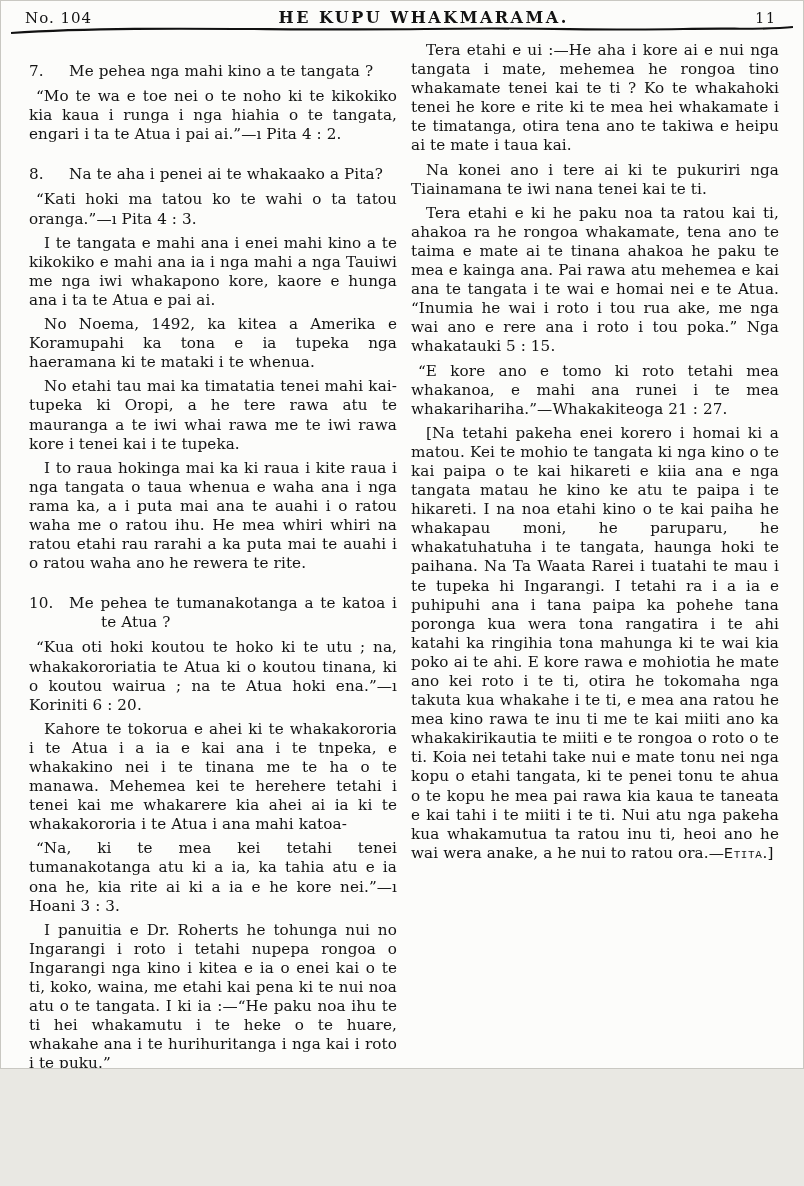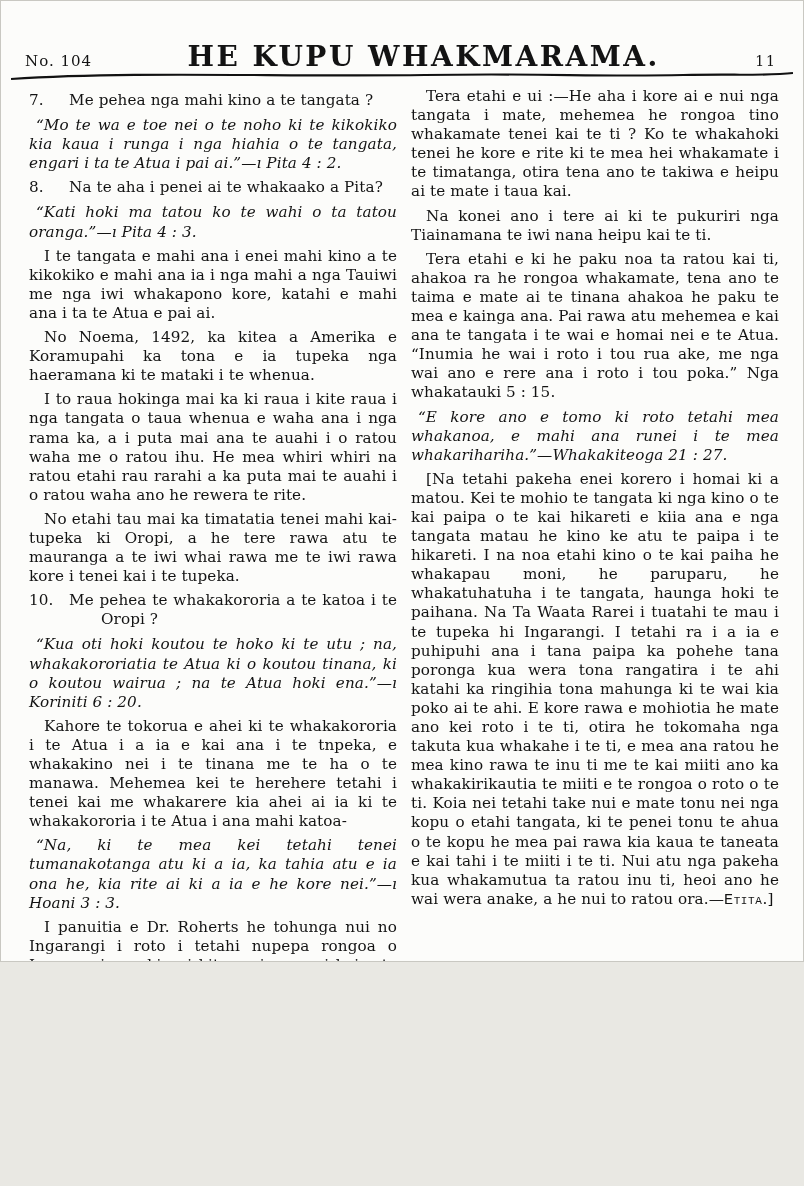--- a/index.html
+++ b/index.html
@@ -1,56 +1,56 @@
 <!DOCTYPE html>
 <html><head>
 <meta charset="utf-8">
 <style>
   html,body { margin:0; padding:0; background:#e9e8e3; }
   .page {
     position:relative;
-    width:804px; height:962px;
+    width:804px; height:1069px;
     margin:0 auto;
     background:#fcfcfa;
     color:#131313;
     font-family:"DejaVu Serif", serif;
     overflow:hidden;
     box-sizing:border-box;
     border:1px solid #c9c8c2;
   }
   
   .header {
     display:flex; justify-content:space-between; align-items:baseline;
     padding:7px 26px 0 24px;
   }
   .issue { font-size:15px; letter-spacing:1px; white-space:nowrap; }
-  .title { font-size:28px; font-weight:bold; letter-spacing:2.5px; white-space:nowrap;margin-top:32px; }
+  .title { font-size:16px; font-weight:bold; letter-spacing:2.5px; white-space:nowrap; }
   .pageno { font-size:14px; letter-spacing:2px; white-space:nowrap; }
   .rule-wrap { padding:0 10px; margin-top:-4px; }
   .rule-wrap svg { display:block; width:100%; height:12px; }
   
   .columns {
     display:flex; gap:14px;
     padding:6px 24px 0 28px;
     box-sizing:border-box;
   }
   .col {
     width:50%;
     font-size:15.2px;
     line-height:19.1px;
     text-align:justify;
     letter-spacing:0.1px;
   }
   .block { margin:0 0 5px 0; }
   .para   { text-indent:15px; }
-  .quote  { text-indent:7px;font-style:italic; }
+  .quote  { text-indent:7px; }
   .editor { text-indent:15px; }
   .question {
     padding-left:72px; text-indent:-72px;
-    margin-top:4px; margin-bottom:6px;
+    margin-top:21px; margin-bottom:6px;
   }
   .qnum { display:inline-block; width:40px; text-indent:0; }
   .sig { font-variant:small-caps; letter-spacing:0.6px;font-family:Liberation Mono, monospace; }
   
   .ornaments { position:absolute; left:0; top:0; width:804px; height:1186px; pointer-events:none; }
   .bird { position:absolute; width:64px; height:42px; }
   .bird svg { width:100%; height:100%; fill:#0b0b0b; }
   .b1 { left:413px; top:1124px; }
   .b2 { left:481px; top:1086px; }
   .b3 { left:565px; top:1123px; }
@@ -73,34 +73,34 @@
       <path d="M0 10 C 120 2, 260 8, 400 6 C 520 4, 560 8, 650 6 C 700 5, 730 7, 756 4" stroke="#111" stroke-width="2.2" fill="none"></path>
     </svg>
   </div>
 
   <div class="columns">
     <div class="col" id="col-left">
         <p class="block question"><span class="qnum">7.</span><span>Me pehea nga mahi kino a te tangata ?</span></p>
         <p class="block quote"><span>“Mo te wa e toe nei o te noho ki te kikokiko kia kaua i runga i nga hiahia o te tangata, engari i ta te Atua i pai ai.”—ı Pita 4 : 2.</span></p>
         <p class="block question"><span class="qnum">8.</span><span>Na te aha i penei ai te whakaako a Pita?</span></p>
         <p class="block quote"><span>“Kati hoki ma tatou ko te wahi o ta tatou oranga.”—ı Pita 4 : 3.</span></p>
-        <p class="block para"><span>I te tangata e mahi ana i enei mahi kino a te kikokiko e mahi ana ia i nga mahi a nga Tauiwi me nga iwi whakapono kore, katahi e mahi ana i ta te Atua e pai ai.</span></p>
+        <p class="block para"><span>I te tangata e mahi ana i enei mahi kino a te kikokiko e mahi ana ia i nga mahi a nga Tauiwi me nga iwi whakapono kore, kaore e hunga ana i ta te Atua e pai ai.</span></p>
         <p class="block para"><span>No Noema, 1492, ka kitea a Amerika e Koramupahi ka tona e ia tupeka nga haeramana ki te mataki i te whenua.</span></p>
+        <p class="block para"><span>No etahi tau mai ka timatatia tenei mahi kai-tupeka ki Oropi, a he tere rawa atu te mauranga a te iwi whai rawa me te iwi rawa kore i tenei kai i te tupeka.</span></p>
         <p class="block para"><span>I to raua hokinga mai ka ki raua i kite raua i nga tangata o taua whenua e waha ana i nga rama ka, a i puta mai ana te auahi i o ratou waha me o ratou ihu. He mea whiri whiri na ratou etahi rau rarahi a ka puta mai te auahi i o ratou waha ano he rewera te rite.</span></p>
-        <p class="block para"><span>No etahi tau mai ka timatatia tenei mahi kai-tupeka ki Oropi, a he tere rawa atu te mauranga a te iwi whai rawa me te iwi rawa kore i tenei kai i te tupeka.</span></p>
-        <p class="block question"><span class="qnum">10.</span><span>Me pehea te whakakororia a te katoa i te Oropi ?</span></p>
+        <p class="block question"><span class="qnum">10.</span><span>Me pehea te tumanakotanga a te katoa i te Atua ?</span></p>
         <p class="block quote"><span>“Kua oti hoki koutou te hoko ki te utu ; na, whakakororiatia te Atua ki o koutou tinana, ki o koutou wairua ; na te Atua hoki ena.”—ı Koriniti 6 : 20.</span></p>
         <p class="block para"><span>Kahore te tokorua e ahei ki te whakakororia i te Atua i a ia e kai ana i te tnpeka, e whakakino nei i te tinana me te ha o te manawa. Mehemea kei te herehere tetahi i tenei kai me whakarere kia ahei ai ia ki te whakakororia i te Atua i ana mahi katoa-</span></p>
         <p class="block quote"><span>“Na, ki te mea kei tetahi tenei tumanakotanga atu ki a ia, ka tahia atu e ia ona he, kia rite ai ki a ia e he kore nei.”—ı Hoani 3 : 3.</span></p>
         <p class="block para"><span>I panuitia e Dr. Roherts he tohunga nui no Ingarangi i roto i tetahi nupepa rongoa o Ingarangi nga kino i kitea e ia o enei kai o te ti, koko, waina, me etahi kai pena ki te nui noa atu o te tangata. I ki ia :—“He paku noa ihu te ti hei whakamutu i te heke o te huare, whakahe ana i te hurihuritanga i nga kai i roto i te puku.”</span></p>
         <p class="block para"><span>Ko ta takuta Kellog korero tenei mo te ti : “E rua nga wahi kino o te ti, he theine he tanning. He rongoa whakamate kaha rawa atu te theine, ka mate i te theine o te pauna ti kotahi nga poraka kotahi tekau ma rima rau me nga poti e wha tekau.</span></p>
       </div>
     <div class="col" id="col-right">
         <p class="block para"><span>Tera etahi e ui :—He aha i kore ai e nui nga tangata i mate, mehemea he rongoa tino whakamate tenei kai te ti ? Ko te whakahoki tenei he kore e rite ki te mea hei whakamate i te timatanga, otira tena ano te takiwa e heipu ai te mate i taua kai.</span></p>
-        <p class="block para"><span>Na konei ano i tere ai ki te pukuriri nga Tiainamana te iwi nana heipu kai te ti.</span></p>
+        <p class="block para"><span>Na konei ano i tere ai ki te pukuriri nga Tiainamana te iwi nana tenei kai te ti.</span></p>
         <p class="block para"><span>Tera etahi e ki he paku noa ta ratou kai ti, ahakoa ra he rongoa whakamate, tena ano te taima e mate ai te tinana ahakoa he paku te mea e kainga ana. Pai rawa atu mehemea e kai ana te tangata i te wai e homai nei e te Atua. “Inumia he wai i roto i tou rua ake, me nga wai ano e rere ana i roto i tou poka.” Nga whakatauki 5 : 15.</span></p>
         <p class="block quote"><span>“E kore ano e tomo ki roto tetahi mea whakanoa, e mahi ana runei i te mea whakarihariha.”—Whakakiteoga 21 : 27.</span></p>
         <p class="block editor"><span>[Na tetahi pakeha enei korero i homai ki a matou. Kei te mohio te tangata ki nga kino o te kai paipa o te kai hikareti e kiia ana e nga tangata matau he kino ke atu te paipa i te hikareti. I na noa etahi kino o te kai paiha he whakapau moni, he paruparu, he whakatuhatuha i te tangata, haunga hoki te paihana. Na Ta Waata Rarei i tuatahi te mau i te tupeka hi Ingarangi. I tetahi ra i a ia e puhipuhi ana i tana paipa ka pohehe tana poronga kua wera tona rangatira i te ahi katahi ka ringihia tona mahunga ki te wai kia poko ai te ahi. E kore rawa e mohiotia he mate ano kei roto i te ti, otira he tokomaha nga takuta kua whakahe i te ti, e mea ana ratou he mea kino rawa te inu ti me te kai miiti ano ka whakakirikautia te miiti e te rongoa o roto o te ti. Koia nei tetahi take nui e mate tonu nei nga kopu o etahi tangata, ki te penei tonu te ahua o te kopu he mea pai rawa kia kaua te taneata e kai tahi i te miiti i te ti. Nui atu nga pakeha kua whakamutua ta ratou inu ti, heoi ano he wai wera anake, a he nui to ratou ora.—</span><span class="sig">Etita</span><span>.]</span></p>
       </div>
   </div>
 
   <div class="ornaments" id="ornaments">
       <span class="bird b1"><svg viewBox="0 0 64 42" aria-hidden="true">
           <path d="M3 35 C9 29 15 25 21 23 C17 16 18 8 23 3 C25 9 26 14 28 18 C31 10 36 4 42 1 C41 8 38 14 34 18 C43 15 54 16 61 20 C53 23 45 25 37 25 C30 31 17 37 3 35 Z"></path>
         </svg></span>

